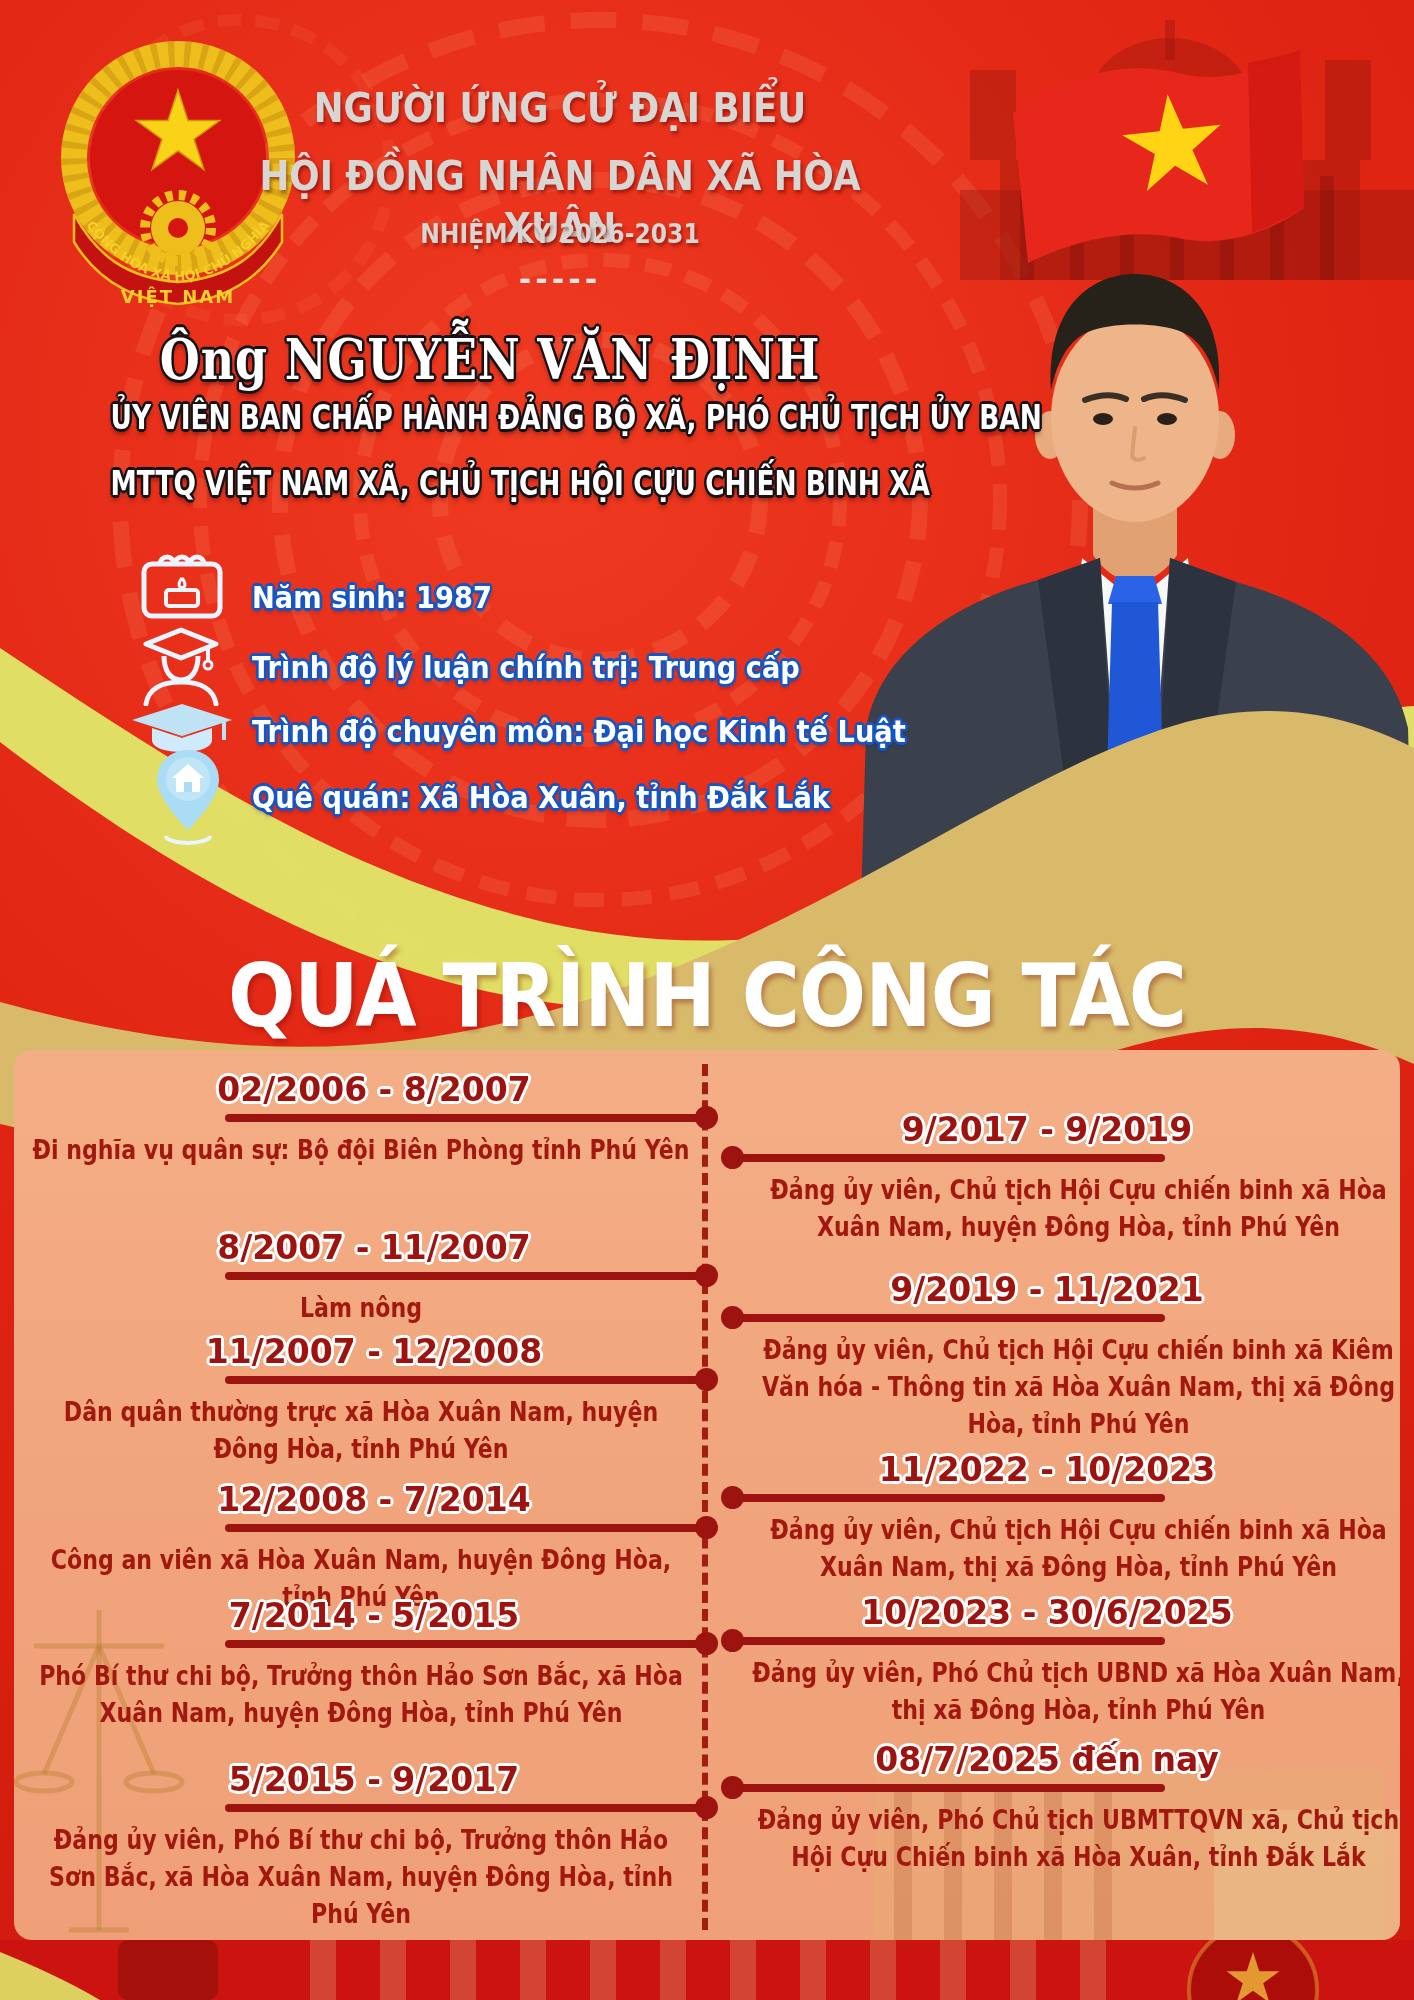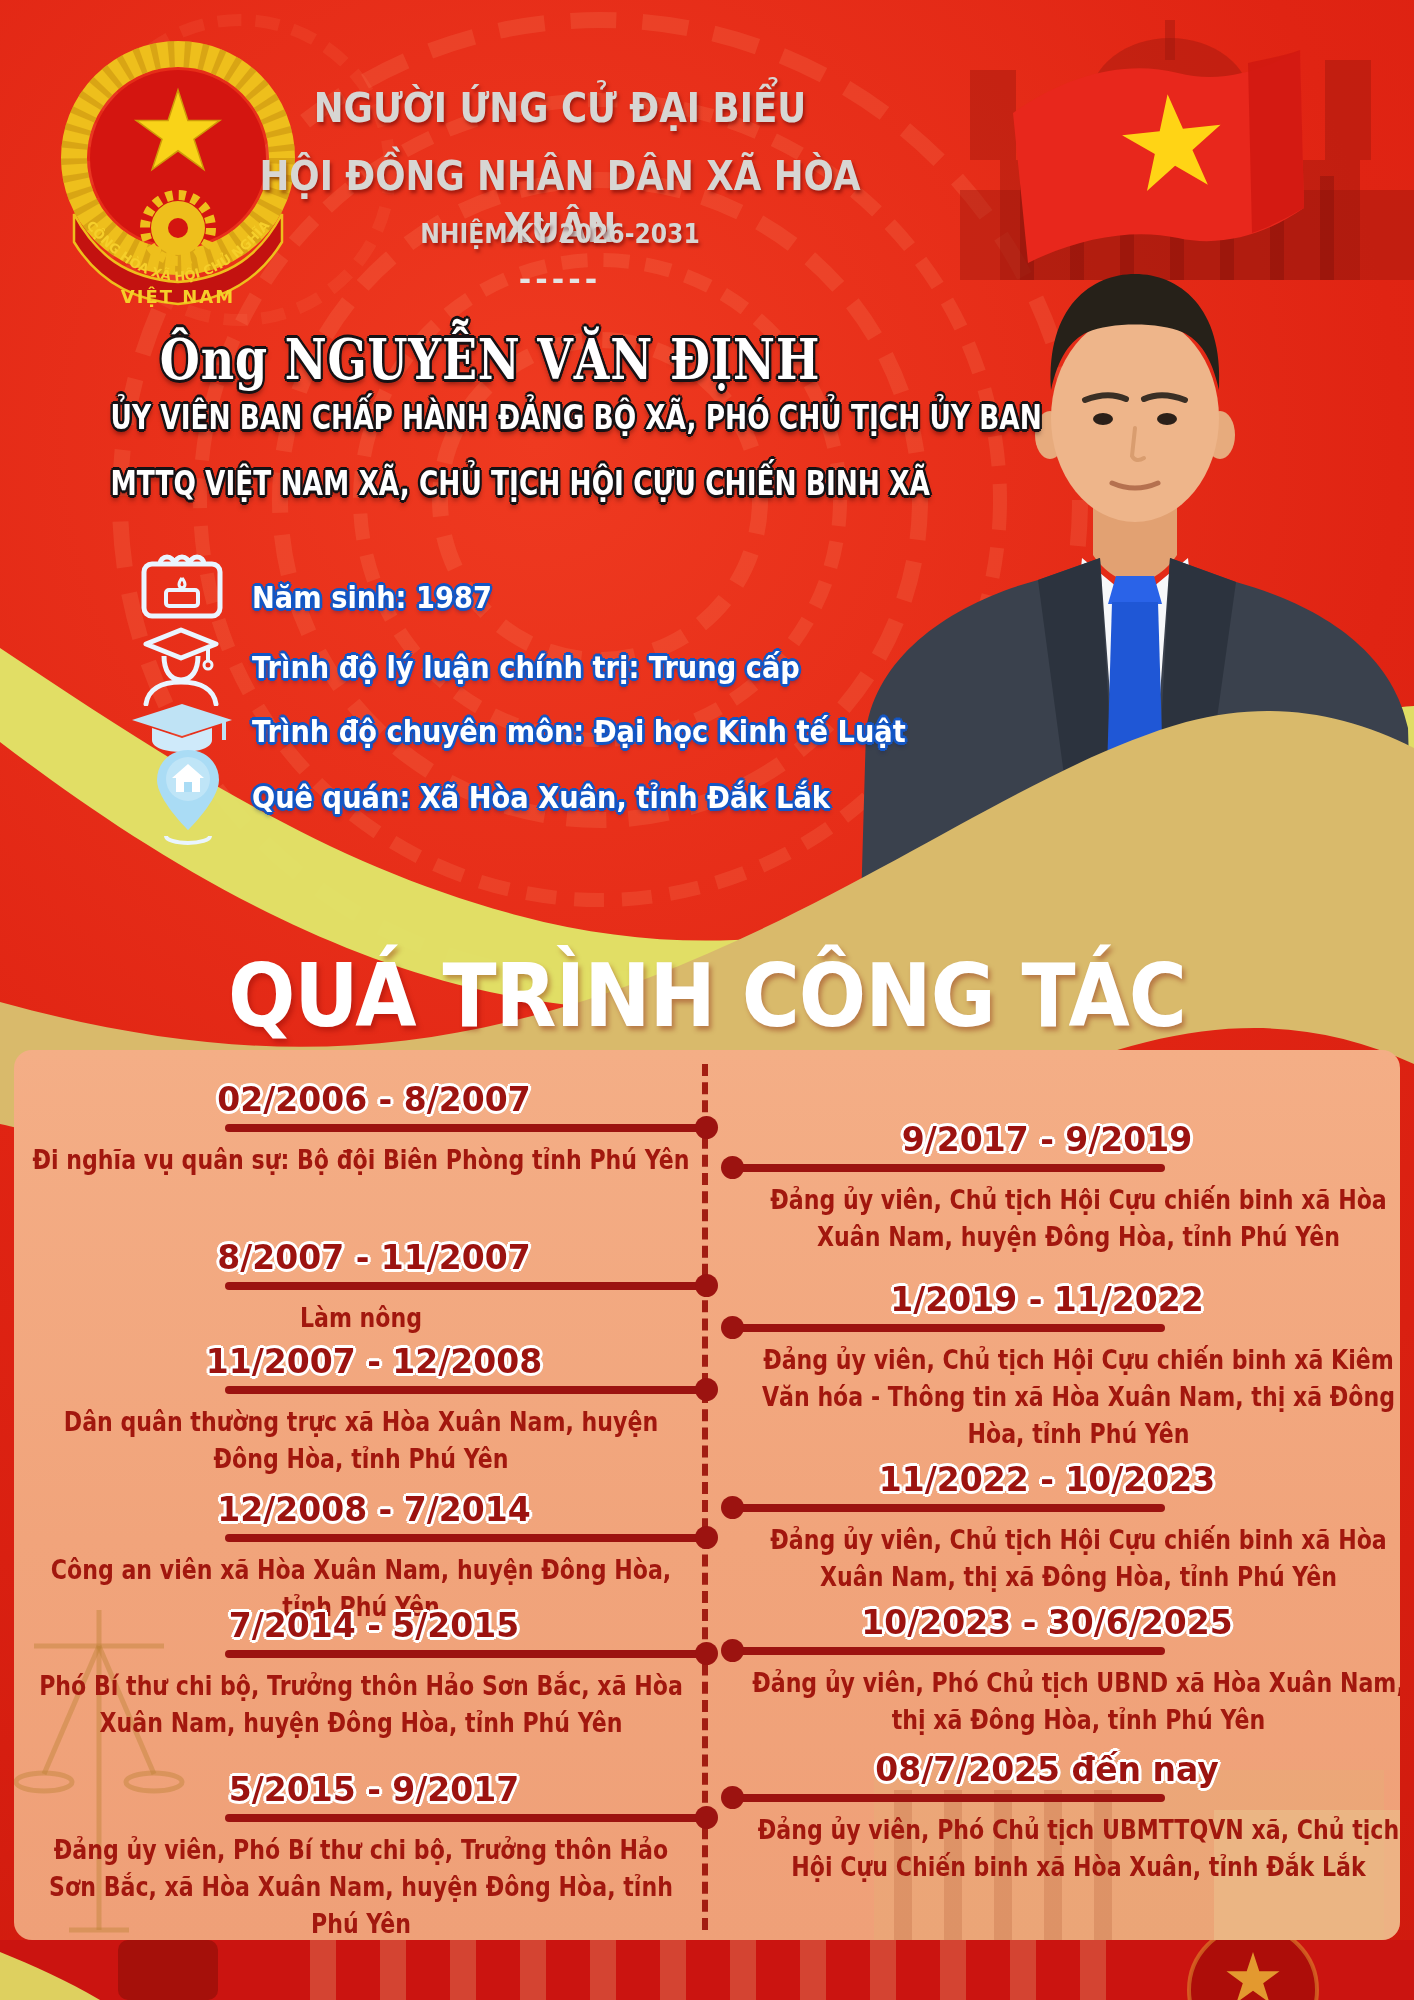--- a/index.html
+++ b/index.html
@@ -19,21 +19,21 @@
       -2px -2px 0 #fff,2px -2px 0 #fff,-2px 2px 0 #fff,2px 2px 0 #fff;}
   .hdr{color:#d7d6d3;font-weight:800;text-shadow:2px 3px 4px rgba(90,0,0,.5);transform:scaleX(.87);}
   .name{font-family:"DejaVu Serif",serif;font-size:56px;font-weight:900;letter-spacing:1px;transform:scaleX(.82);}
   .pos{font-size:33px;font-weight:900;transform:scaleX(.8);white-space:nowrap;}
   .info-text{font-size:31px;font-weight:800;transform:scaleX(.88);transform-origin:left center;white-space:nowrap;}
   .sec-title{font-size:88px;font-weight:900;color:#fff;transform:scaleX(.9);letter-spacing:-1px;
     text-shadow:3px 4px 6px rgba(120,0,0,.35);white-space:nowrap;}
   
   #panel{position:absolute;left:14px;top:1050px;width:1386px;height:890px;border-radius:18px;
     background:linear-gradient(180deg,#f4ae86 0%,#f1a47b 55%,#efa078 100%);z-index:6;overflow:hidden;}
-  .tl-col{position:absolute;top:0;width:693px;height:100%;margin-top:10px;}
+  .tl-col{position:absolute;top:0;width:693px;height:100%;}
   .tl-entry{position:absolute;left:0;width:693px;}
   .tl-date{font-size:33px;font-weight:800;line-height:40px;text-align:center;}
   .col-l .tl-date{margin-left:65px;width:590px;}
   .col-r .tl-date{margin-left:20px;width:590px;}
   .tl-rule{position:relative;height:8px;margin-top:4px;background:#9c1310;border-radius:4px;}
   .col-l .tl-rule{margin-left:211px;width:482px;}
   .col-r .tl-rule{margin-left:0;width:433px;}
   .col-l .tl-rule::after,.col-r .tl-rule::before{content:"";position:absolute;top:-8px;width:23px;height:23px;
     border-radius:50%;background:#9c1310;}
   .col-l .tl-rule::after{right:-11px;}
@@ -248,21 +248,21 @@
       </div>
     </div>
 
     <div class="tl-col col-r" style="left:718px">
       <div class="tl-entry" style="top:60px">
         <div class="tl-date ow">9/2017 - 9/2019</div>
         <div class="tl-rule"></div>
         <div class="tl-desc">Đảng ủy viên, Chủ tịch Hội Cựu chiến binh xã Hòa Xuân Nam, huyện Đông Hòa, tỉnh Phú Yên</div>
       </div>
       <div class="tl-entry" style="top:220px">
-        <div class="tl-date ow">1/2019 - 11/2022</div>
+        <div class="tl-date ow">9/2019 - 11/2021</div>
         <div class="tl-rule"></div>
         <div class="tl-desc">Đảng ủy viên, Chủ tịch Hội Cựu chiến binh xã Kiêm Văn hóa - Thông tin xã Hòa Xuân Nam, thị xã Đông Hòa, tỉnh Phú Yên</div>
       </div>
       <div class="tl-entry" style="top:400px">
         <div class="tl-date ow">11/2022 - 10/2023</div>
         <div class="tl-rule"></div>
         <div class="tl-desc">Đảng ủy viên, Chủ tịch Hội Cựu chiến binh xã Hòa Xuân Nam, thị xã Đông Hòa, tỉnh Phú Yên</div>
       </div>
       <div class="tl-entry" style="top:543px">
         <div class="tl-date ow">10/2023 - 30/6/2025</div>

